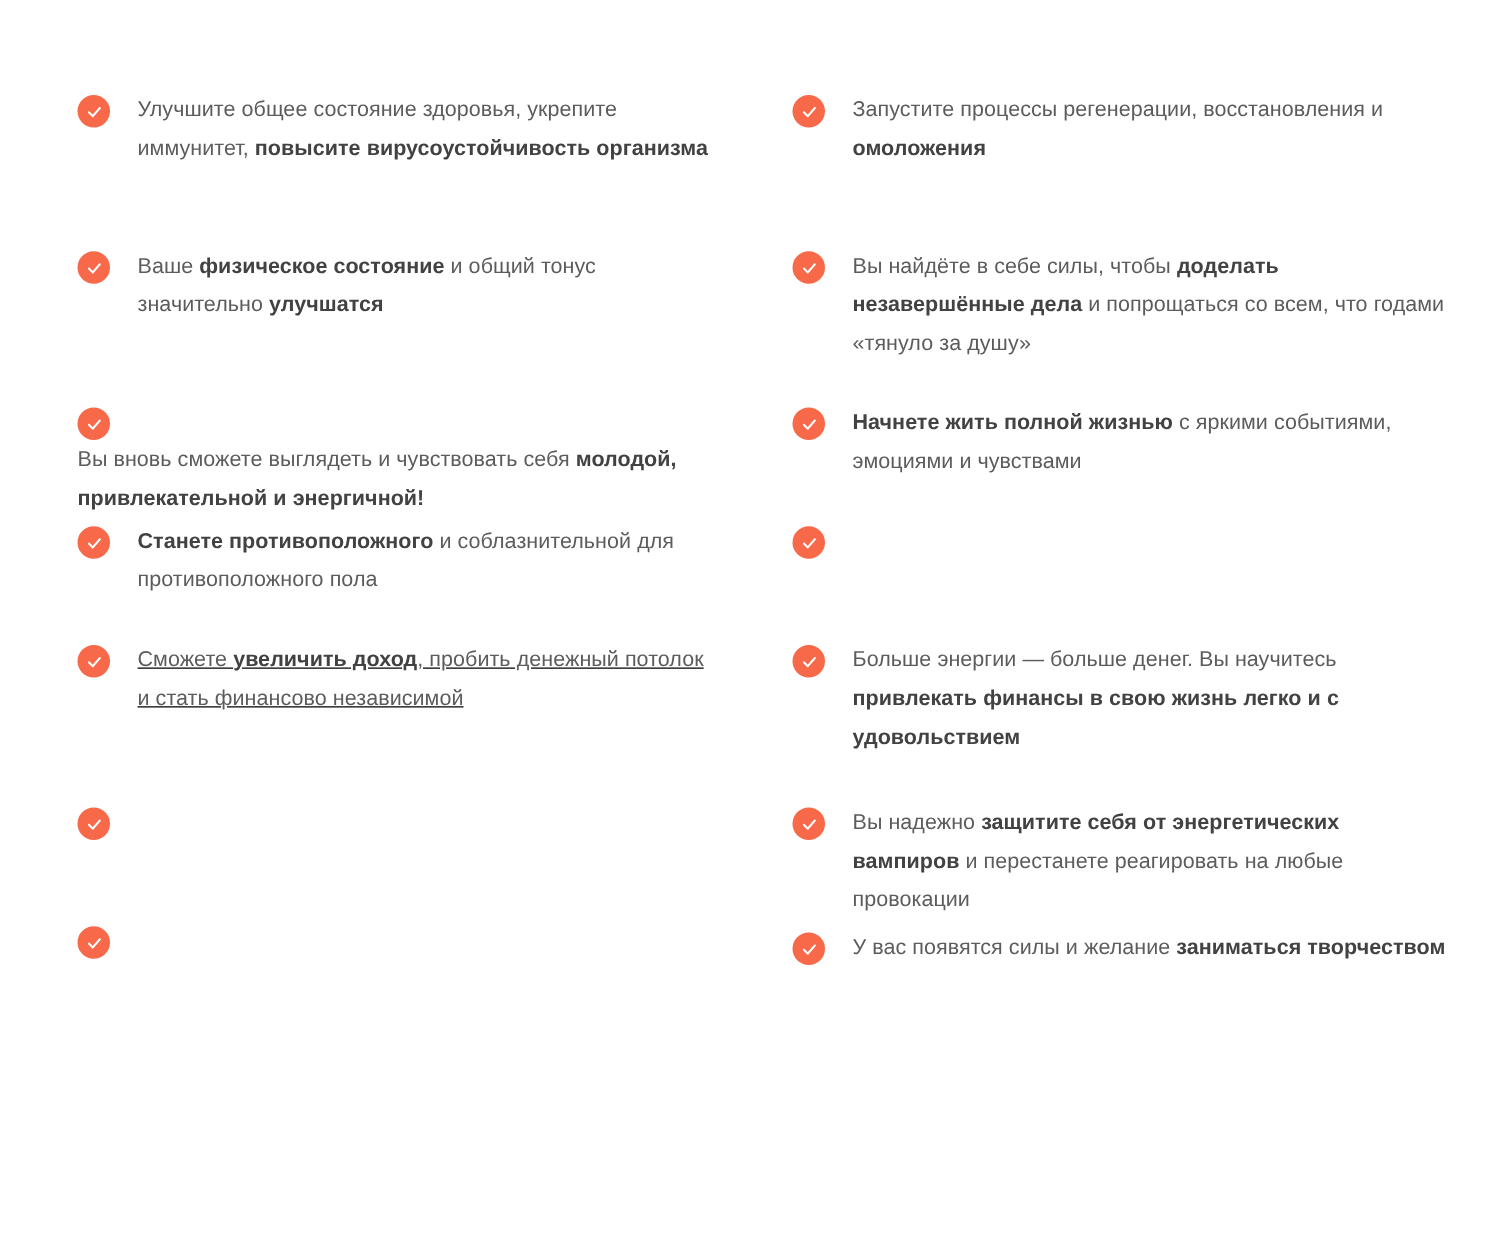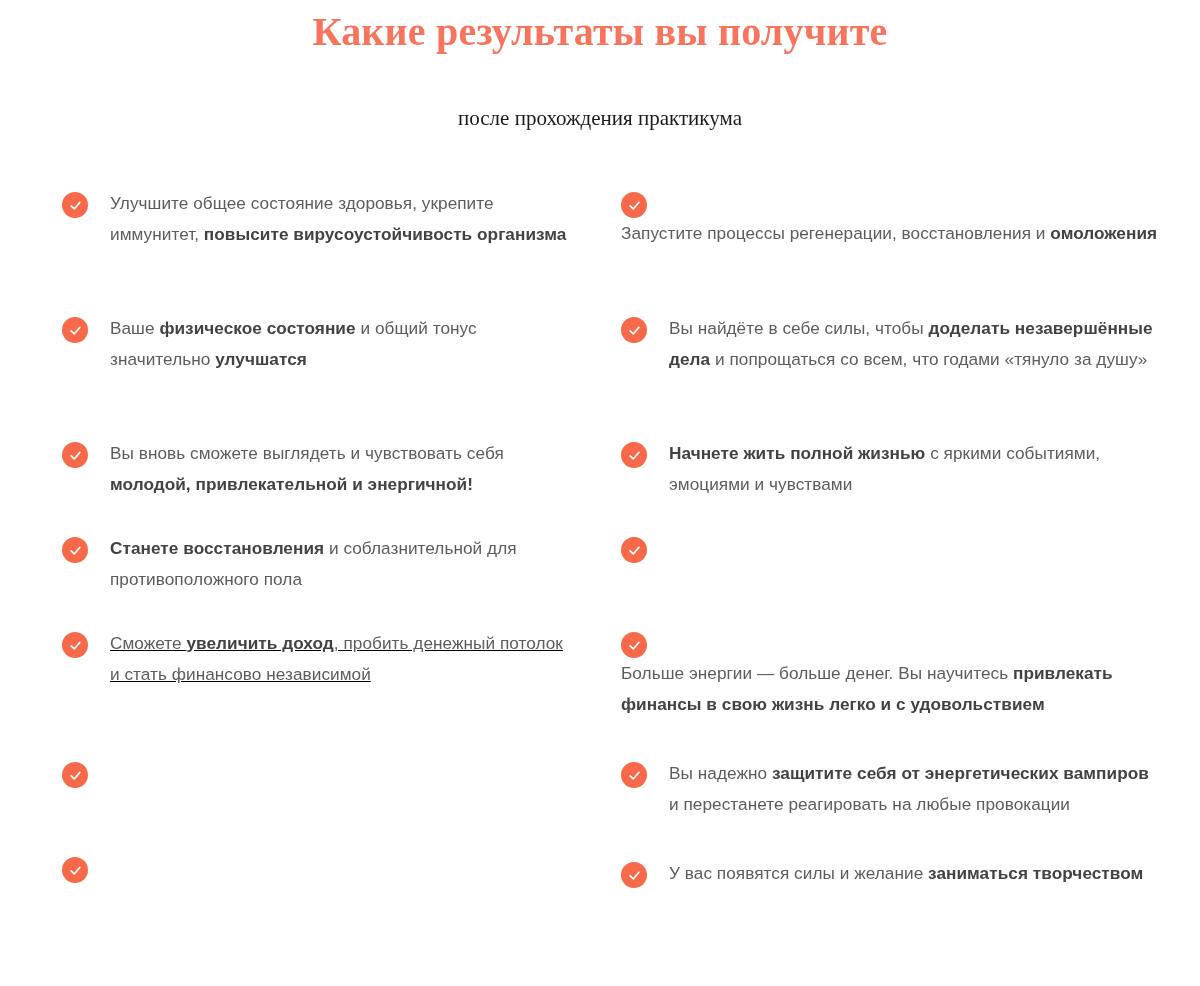--- a/index.html
+++ b/index.html
@@ -41,25 +41,25 @@
     font-weight: normal;
     font-size: 21px;
     line-height: 28px;
     color: #1a1a1a;
     margin: 0;
     padding-top: 48px;
   }
 
   
   .benefits {
-    margin-top: 56px;
+    margin-top: 72px;
     padding: 0 40px 0 62px;
     display: grid;
     grid-template-columns: 508px 1fr;
-    column-gap: 51px;
+    column-gap: 64px;
     align-items: start;
   }
   .col {
     display: flex;
     flex-direction: column;
   }
 
   .benefit {
     display: flex;
     align-items: flex-start;
@@ -94,58 +94,54 @@
   .benefit-text b {
     font-weight: bold;
     color: #424242;
   }
 </style>
 </head>
 <body>
 
 <div class="page">
 
-  <div class="header">
-    <h1 class="page-title">Какие результаты вы получите</h1>
-    <p class="page-subtitle">после прохождения практикума</p>
-  </div>
 
   <div class="benefits">
     <div class="col">
         <div class="benefit" style="min-height: 125px;">
           <span class="check-icon">
             <svg viewBox="0 0 24 24" fill="none" xmlns="http://www.w3.org/2000/svg">
               <path d="M5 12.5L10 17.5L19 7" stroke="#ffffff" stroke-width="2.6" stroke-linecap="round" stroke-linejoin="round"></path>
             </svg>
           </span>
           <span class="benefit-text">Улучшите общее состояние здоровья, укрепите иммунитет, <b>повысите вирусоустойчивость организма</b></span>
         </div>
         <div class="benefit" style="min-height: 125px;">
           <span class="check-icon">
             <svg viewBox="0 0 24 24" fill="none" xmlns="http://www.w3.org/2000/svg">
               <path d="M5 12.5L10 17.5L19 7" stroke="#ffffff" stroke-width="2.6" stroke-linecap="round" stroke-linejoin="round"></path>
             </svg>
           </span>
           <span class="benefit-text">Ваше <b>физическое состояние</b> и общий тонус значительно <b>улучшатся</b></span>
         </div>
-        <div class="benefit" style="min-height: 95px;">
+        <div class="benefit" style="min-height: 95px; flex-direction: column;">
           <span class="check-icon">
             <svg viewBox="0 0 24 24" fill="none" xmlns="http://www.w3.org/2000/svg">
               <path d="M5 12.5L10 17.5L19 7" stroke="#ffffff" stroke-width="2.6" stroke-linecap="round" stroke-linejoin="round"></path>
             </svg>
           </span>
           <span class="benefit-text">Вы вновь сможете выглядеть и чувствовать себя <b>молодой, привлекательной и энергичной!</b></span>
         </div>
         <div class="benefit" style="min-height: 95px;">
           <span class="check-icon">
             <svg viewBox="0 0 24 24" fill="none" xmlns="http://www.w3.org/2000/svg">
               <path d="M5 12.5L10 17.5L19 7" stroke="#ffffff" stroke-width="2.6" stroke-linecap="round" stroke-linejoin="round"></path>
             </svg>
           </span>
-          <span class="benefit-text"><b>Станете восстановления</b> и соблазнительной для противоположного пола</span>
+          <span class="benefit-text"><b>Станете противоположного</b> и соблазнительной для противоположного пола</span>
         </div>
         <div class="benefit" style="min-height: 130px; text-decoration: underline;">
           <span class="check-icon">
             <svg viewBox="0 0 24 24" fill="none" xmlns="http://www.w3.org/2000/svg">
               <path d="M5 12.5L10 17.5L19 7" stroke="#ffffff" stroke-width="2.6" stroke-linecap="round" stroke-linejoin="round"></path>
             </svg>
           </span>
           <span class="benefit-text">Сможете <b>увеличить доход</b>, пробить денежный потолок и стать финансово независимой</span>
         </div>
         <div class="benefit" style="min-height: 95px;">
@@ -157,21 +153,21 @@
         </div>
         <div class="benefit" style="min-height: 100px;">
           <span class="check-icon">
             <svg viewBox="0 0 24 24" fill="none" xmlns="http://www.w3.org/2000/svg">
               <path d="M5 12.5L10 17.5L19 7" stroke="#ffffff" stroke-width="2.6" stroke-linecap="round" stroke-linejoin="round"></path>
             </svg>
           </span>
         </div>
       </div>
     <div class="col">
-        <div class="benefit" style="min-height: 125px; flex-direction: column;">
+        <div class="benefit" style="min-height: 125px;">
           <span class="check-icon">
             <svg viewBox="0 0 24 24" fill="none" xmlns="http://www.w3.org/2000/svg">
               <path d="M5 12.5L10 17.5L19 7" stroke="#ffffff" stroke-width="2.6" stroke-linecap="round" stroke-linejoin="round"></path>
             </svg>
           </span>
           <span class="benefit-text">Запустите процессы регенерации, восстановления и <b>омоложения</b></span>
         </div>
         <div class="benefit" style="min-height: 125px; justify-content: flex-end;">
           <span class="check-icon">
             <svg viewBox="0 0 24 24" fill="none" xmlns="http://www.w3.org/2000/svg">
@@ -188,21 +184,21 @@
           </span>
           <span class="benefit-text"><b>Начнете жить полной жизнью</b> с яркими событиями, эмоциями и чувствами</span>
         </div>
         <div class="benefit" style="min-height: 95px;">
           <span class="check-icon">
             <svg viewBox="0 0 24 24" fill="none" xmlns="http://www.w3.org/2000/svg">
               <path d="M5 12.5L10 17.5L19 7" stroke="#ffffff" stroke-width="2.6" stroke-linecap="round" stroke-linejoin="round"></path>
             </svg>
           </span>
         </div>
-        <div class="benefit" style="min-height: 130px; flex-direction: column;">
+        <div class="benefit" style="min-height: 130px;">
           <span class="check-icon">
             <svg viewBox="0 0 24 24" fill="none" xmlns="http://www.w3.org/2000/svg">
               <path d="M5 12.5L10 17.5L19 7" stroke="#ffffff" stroke-width="2.6" stroke-linecap="round" stroke-linejoin="round"></path>
             </svg>
           </span>
           <span class="benefit-text">Больше энергии — больше денег. Вы научитесь <b>привлекать финансы в свою жизнь легко и с удовольствием</b></span>
         </div>
         <div class="benefit" style="min-height: 100px;">
           <span class="check-icon">
             <svg viewBox="0 0 24 24" fill="none" xmlns="http://www.w3.org/2000/svg">

